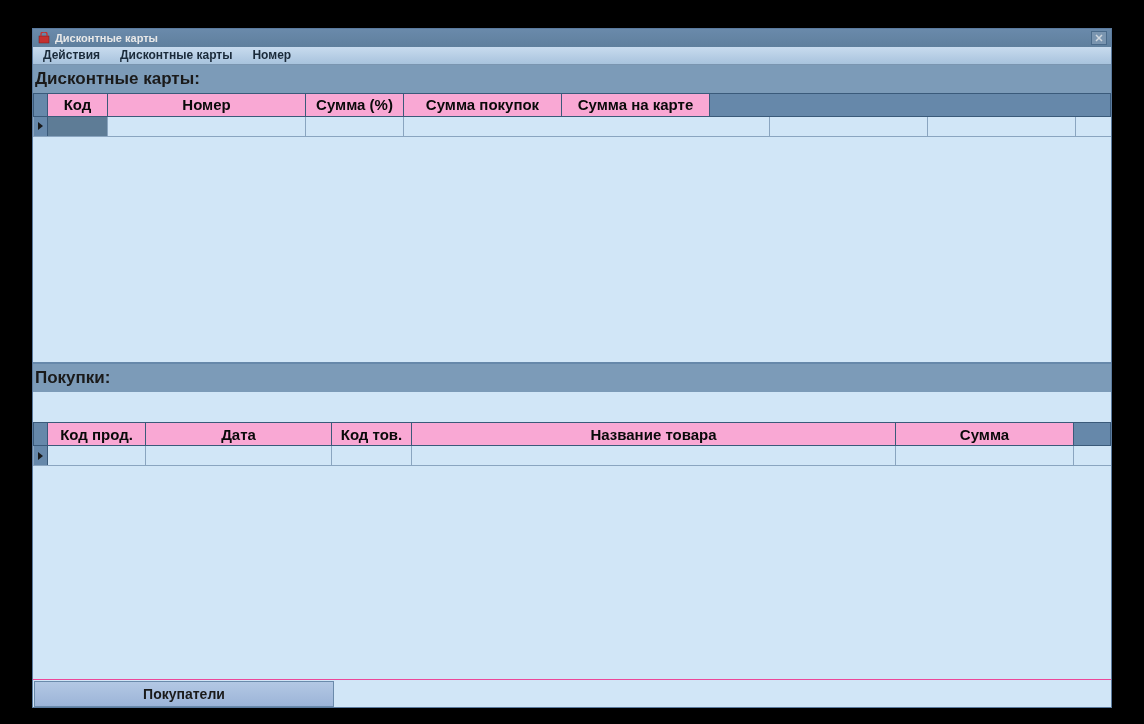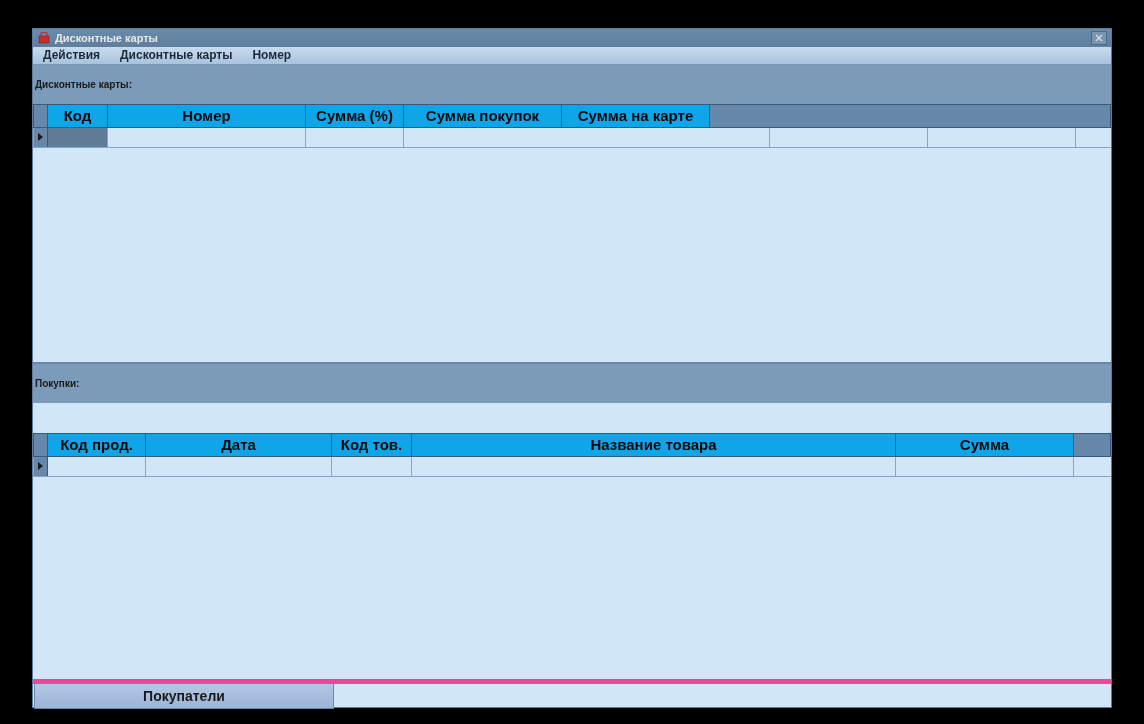--- a/index.html
+++ b/index.html
@@ -67,24 +67,24 @@
       align-items: flex-start;
       font-size: 12px;
       color: #1a2a3a;
     }
     .menu-item {
       padding: 1px 10px;
       cursor: pointer;
       font-weight: bold;
     }
     .section-label {
-      font-size: 10px;
+      font-size: 17px;
       font-weight: bold;
       color: #1a1a1a;
-      padding: 14px 2px;
+      padding: 4px 2px;
       background: #7c9bb8;
     }
     .grid-container {
       flex: 1;
       background: #d1e6f7;
       overflow: hidden;
       display: flex;
       flex-direction: column;
     }
     .grid-header-row {
@@ -93,21 +93,21 @@
       border: 1px solid #3a5a7a;
       height: 24px;
     }
     .grid-indicator-col {
       width: 14px;
       background: #6688aa;
       border-right: 1px solid #3a5a7a;
       flex-shrink: 0;
     }
     .grid-header-cell {
-      background: #0ea5e9;
+      background: #f9a8d4;
       border-right: 1px solid #3a5a7a;
       color: #0a0a0a;
       font-size: 15px;
       font-weight: bold;
       display: flex;
       align-items: center;
       justify-content: center;
       overflow: hidden;
     }
     .grid-body {
@@ -157,21 +157,21 @@
     }
     .bottom-section {
       height: 316px;
       gap: 30px;
     }
     .footer {
       height: 28px;
       background: #d1e6f7;
       display: flex;
       align-items: center;
-      border-top: 5px solid #ec4899;
+      border-top: 1px solid #ec4899;
     }
     .footer-button {
       width: 300px;
       height: 26px;
       margin-left: 1px;
       background: linear-gradient(to bottom, #b3c8e4, #9cb4d8);
       border: 1px solid #6a8aab;
       color: #1a1a1a;
       font-size: 14px;
       font-weight: bold;

